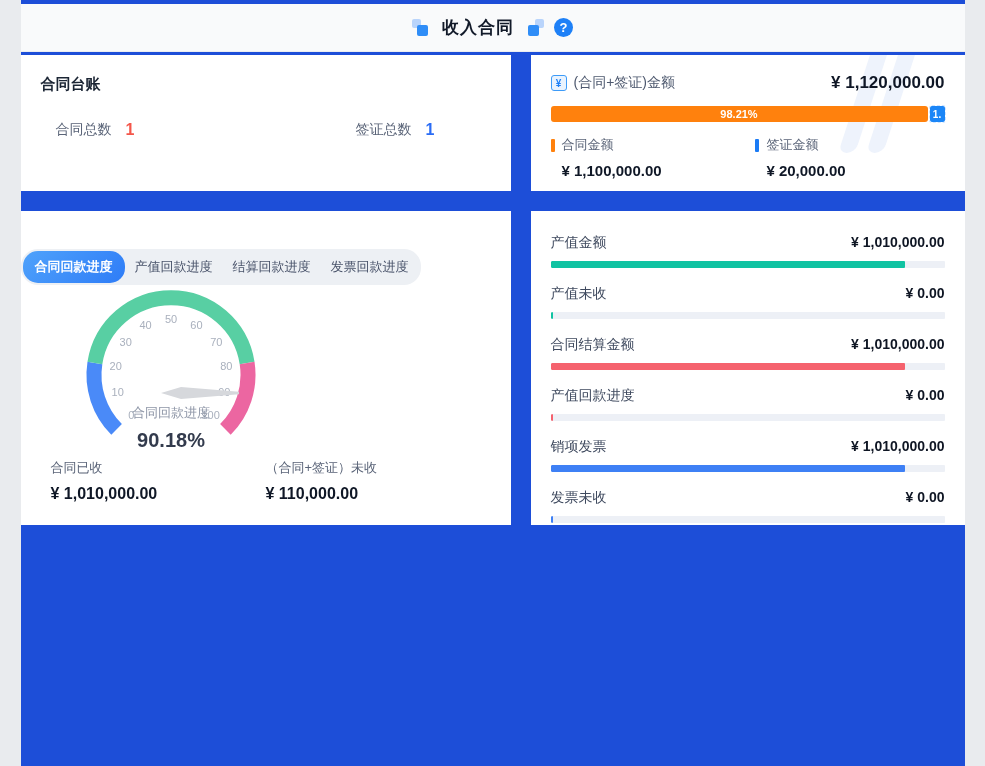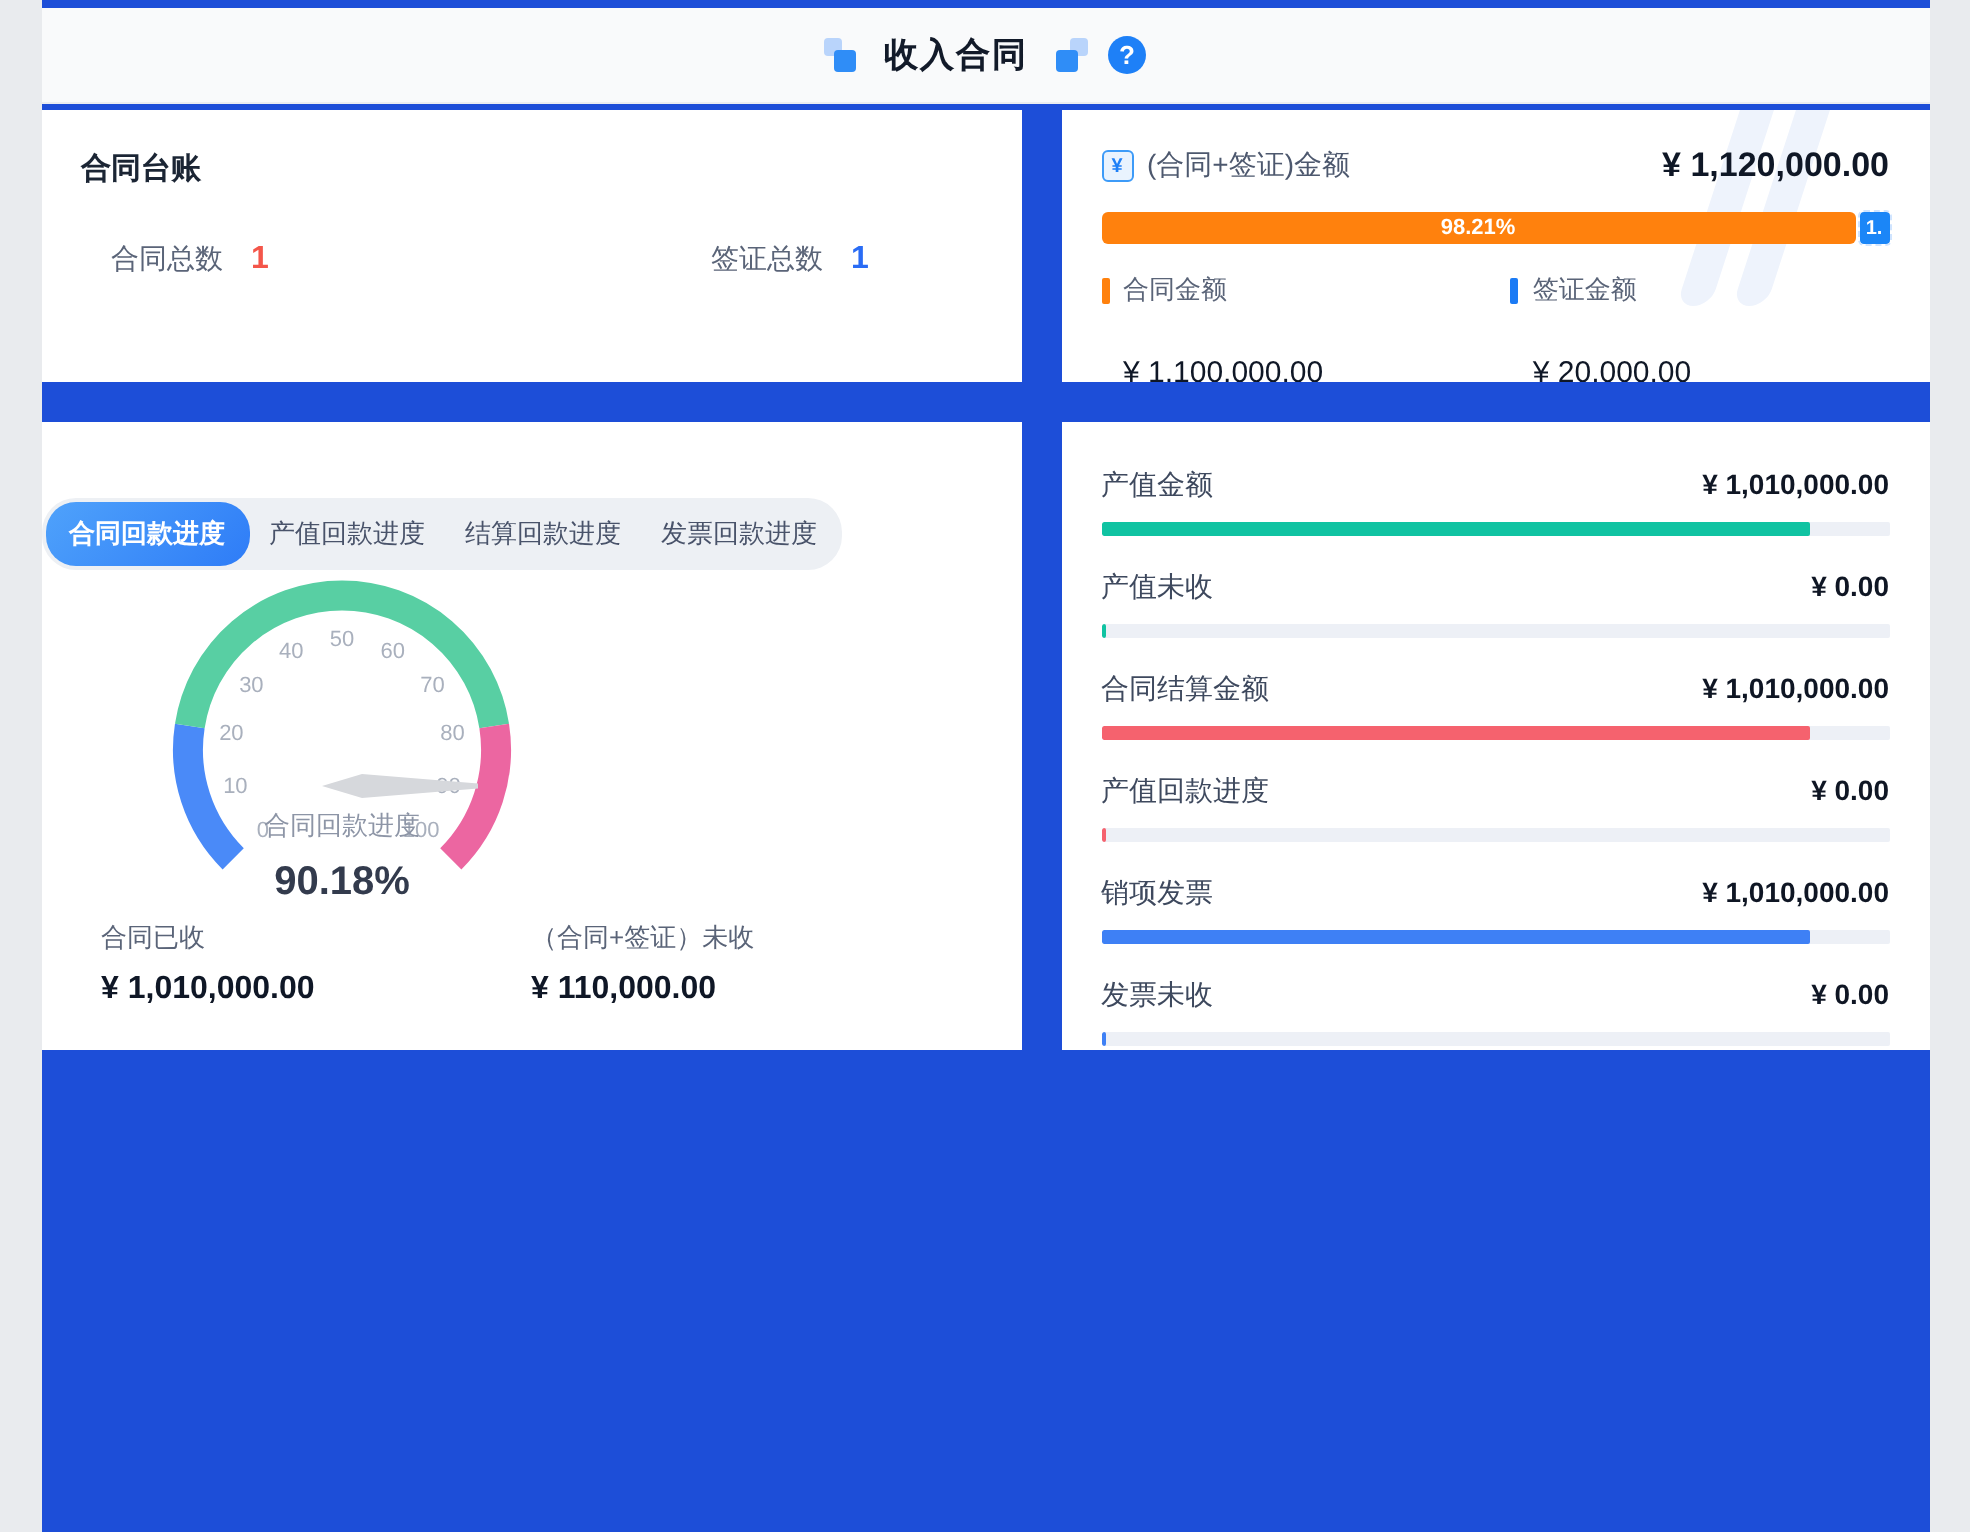--- a/index.html
+++ b/index.html
@@ -63,21 +63,21 @@
   .sumbar .main { flex:1; border-radius:3px; color:#fff; font-size:11px; font-weight:bold;
                   display:flex; align-items:center; justify-content:center; }
   .sumbar .chip { width:15px; border-radius:2px; color:#fff; font-size:10px; font-weight:bold;
                   display:flex; align-items:center; justify-content:center;
                   outline:1px dashed #cfe4ff; outline-offset:0; }
   .legend { position:relative; margin-top:14px; height:48px; }
   .leg { position:absolute; top:0; }
   .leg.l0 { left:0; } .leg.l1 { left:52%; }
   .leg .tag { display:flex; align-items:center; gap:7px; font-size:13px; color:#5a6478;text-align:center; }
   .leg .mark { width:4px; height:13px; border-radius:1px; }
-  .leg .amt { margin-top:24px; padding-left:11px; font-size:15px; font-weight:normal; color:#0f1726;text-align:right; }
+  .leg .amt { margin-top:8px; padding-left:11px; font-size:15px; font-weight:bold; color:#0f1726;text-align:right; }
   
   .recovery { padding-top:38px; text-align:left; }
   .tabs { display:inline-flex; align-items:center; background:#edf0f4; border-radius:17px;
           padding:2px; }
   .tab { padding:6px 10px; font-size:13px; color:#49536a; white-space:nowrap; cursor:pointer; }
   .tab.active { background:linear-gradient(135deg,#4fa2fb,#2e7cf7); color:#fff;
                 border-radius:15px; padding:7px 12px; font-weight:bold; }
   .gaugewrap { margin-top:2px; }
   .rstats { display:grid; grid-template-columns:1fr 1fr; margin-top:0; padding:0 30px; }
   .rstat .lb { font-size:13px; color:#5a6478; }

